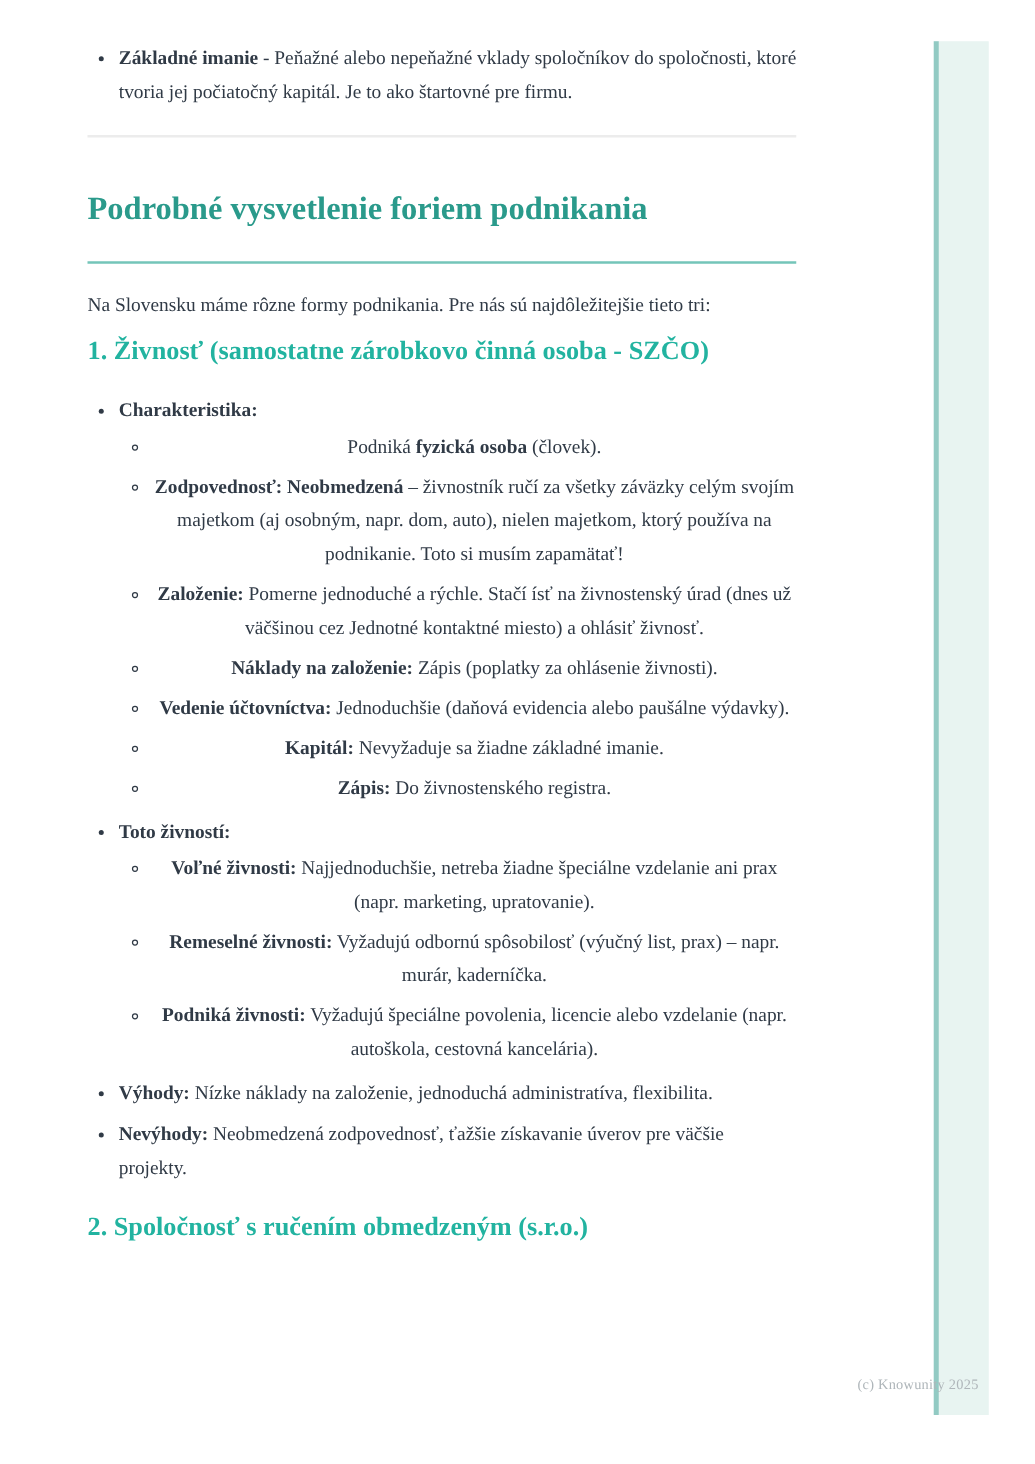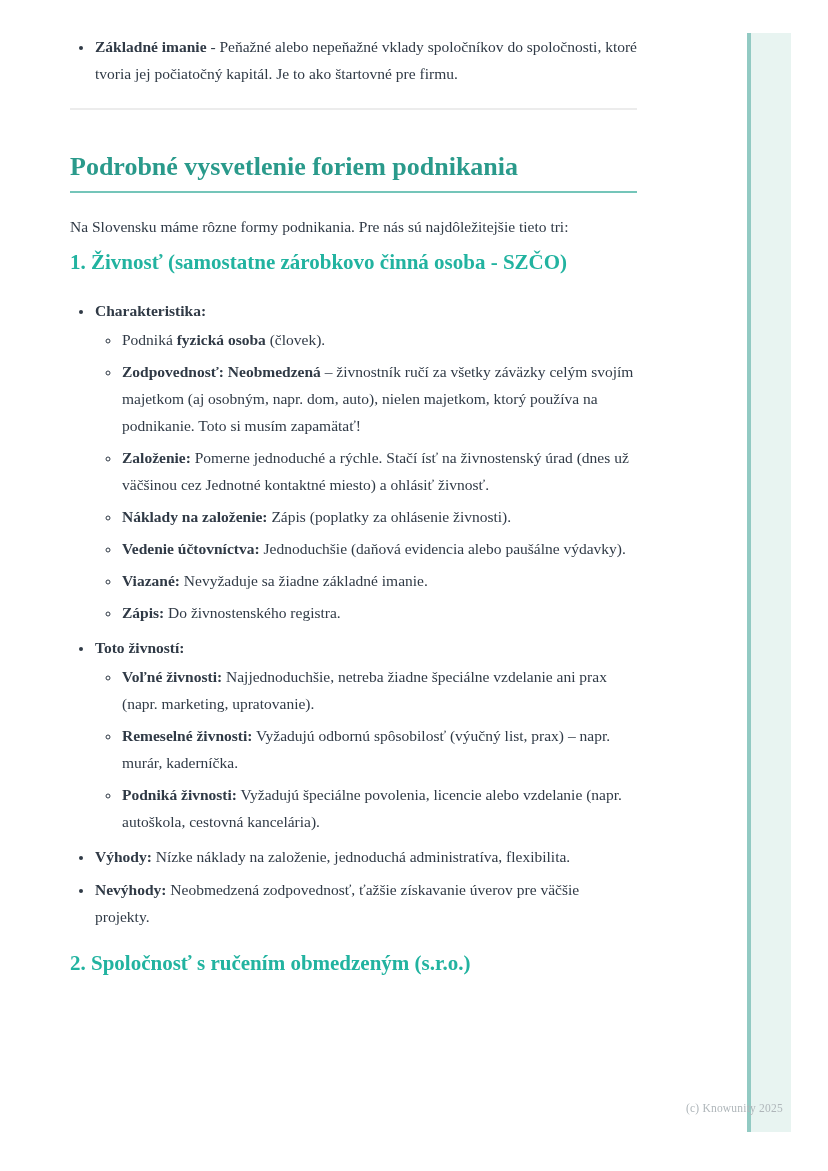--- a/index.html
+++ b/index.html
@@ -35,35 +35,36 @@
     margin-bottom: 6px;
   }
   ul.l2 {
     list-style: circle;
     padding-left: 26px;
     margin: 2px 0 8px 0;
   }
   ul.l2 > li {
     padding-left: 1px;
     margin-bottom: 5px;
+    text-align: center;
   }
   li::marker { color: #303a46; font-size: 13px; }
 
   hr.divider {
     border: none;
     border-top: 2px solid #ececec;
     margin-top: 21px;
   }
   h1.title {
     margin-top: 40px;
     font-size: 26px;
     line-height: 33px;
     font-weight: 700;
     color: #2a9a8b;
-    padding-bottom: 8px;
+    padding-bottom: 26px;
     border-bottom: 2.5px solid #74c5b9;
   }
   p.intro {
     margin-top: 20px;
     text-align: justify;
   }
   h2.sub {
     margin-top: 7px;
     font-size: 21px;
     line-height: 30px;
@@ -115,21 +116,21 @@
     <h2 class="sub">1. Živnosť (samostatne zárobkovo činná osoba - SZČO)</h2>
 
     <div class="list-wrap" id="section1-list">
         <ul class="l1">
           <li><span class="b">Charakteristika:</span><ul class="l2">
               <li><span>Podniká </span><span class="b">fyzická osoba</span><span> (človek).</span></li>
               <li><span class="b">Zodpovednosť: Neobmedzená</span><span> – živnostník ručí za všetky záväzky celým svojím majetkom (aj osobným, napr. dom, auto), nielen majetkom, ktorý používa na podnikanie. Toto si musím zapamätať!</span></li>
               <li><span class="b">Založenie:</span><span> Pomerne jednoduché a rýchle. Stačí ísť na živnostenský úrad (dnes už väčšinou cez Jednotné kontaktné miesto) a ohlásiť živnosť.</span></li>
               <li><span class="b">Náklady na založenie:</span><span> Zápis (poplatky za ohlásenie živnosti).</span></li>
               <li><span class="b">Vedenie účtovníctva:</span><span> Jednoduchšie (daňová evidencia alebo paušálne výdavky).</span></li>
-              <li><span class="b">Viazané:</span><span> Nevyžaduje sa žiadne základné imanie.</span></li>
+              <li><span class="b">Kapitál:</span><span> Nevyžaduje sa žiadne základné imanie.</span></li>
               <li><span class="b">Zápis:</span><span> Do živnostenského registra.</span></li>
             </ul></li>
           <li><span class="b">Toto živností:</span><ul class="l2">
               <li><span class="b">Voľné živnosti:</span><span> Najjednoduchšie, netreba žiadne špeciálne vzdelanie ani prax (napr. marketing, upratovanie).</span></li>
               <li><span class="b">Remeselné živnosti:</span><span> Vyžadujú odbornú spôsobilosť (výučný list, prax) – napr. murár, kaderníčka.</span></li>
               <li><span class="b">Podniká živnosti:</span><span> Vyžadujú špeciálne povolenia, licencie alebo vzdelanie (napr. autoškola, cestovná kancelária).</span></li>
             </ul></li>
           <li><span class="b">Výhody:</span><span> Nízke náklady na založenie, jednoduchá administratíva, flexibilita.</span></li>
           <li><span class="b">Nevýhody:</span><span> Neobmedzená zodpovednosť, ťažšie získavanie úverov pre väčšie projekty.</span></li>
         </ul>

